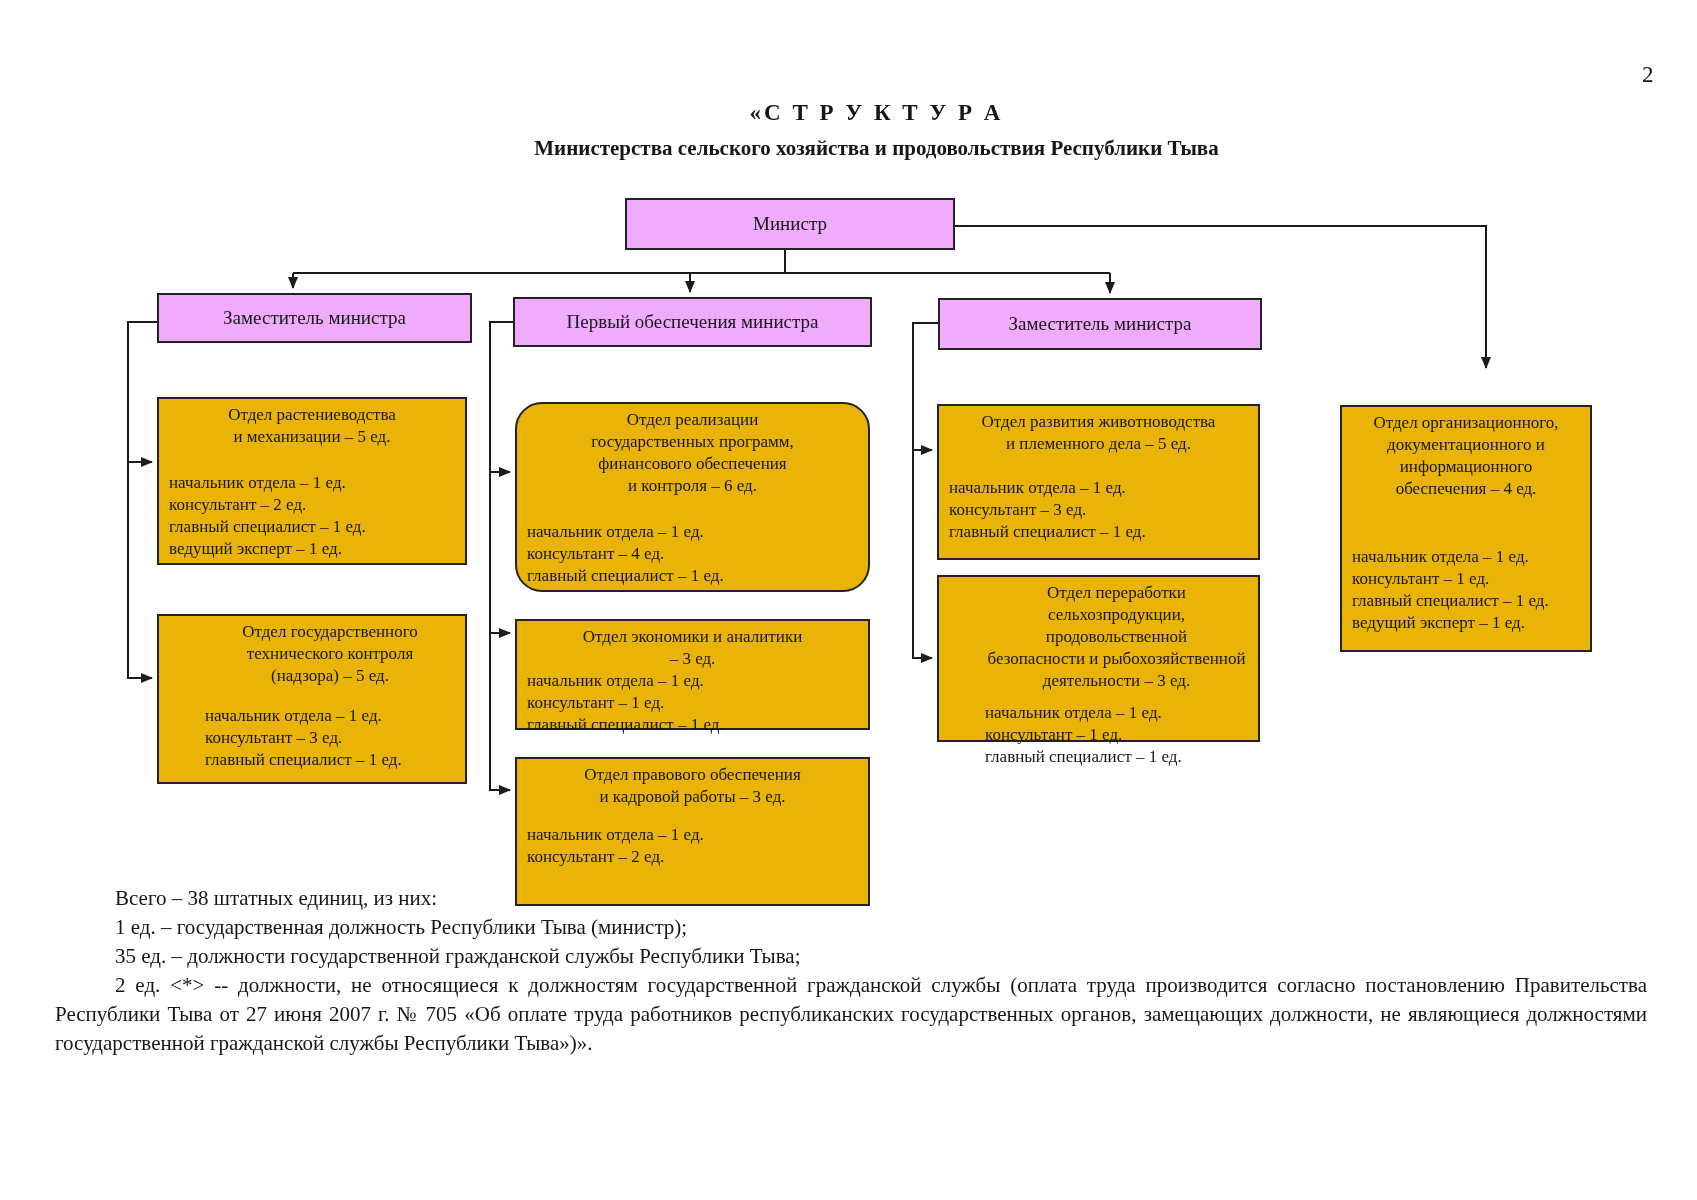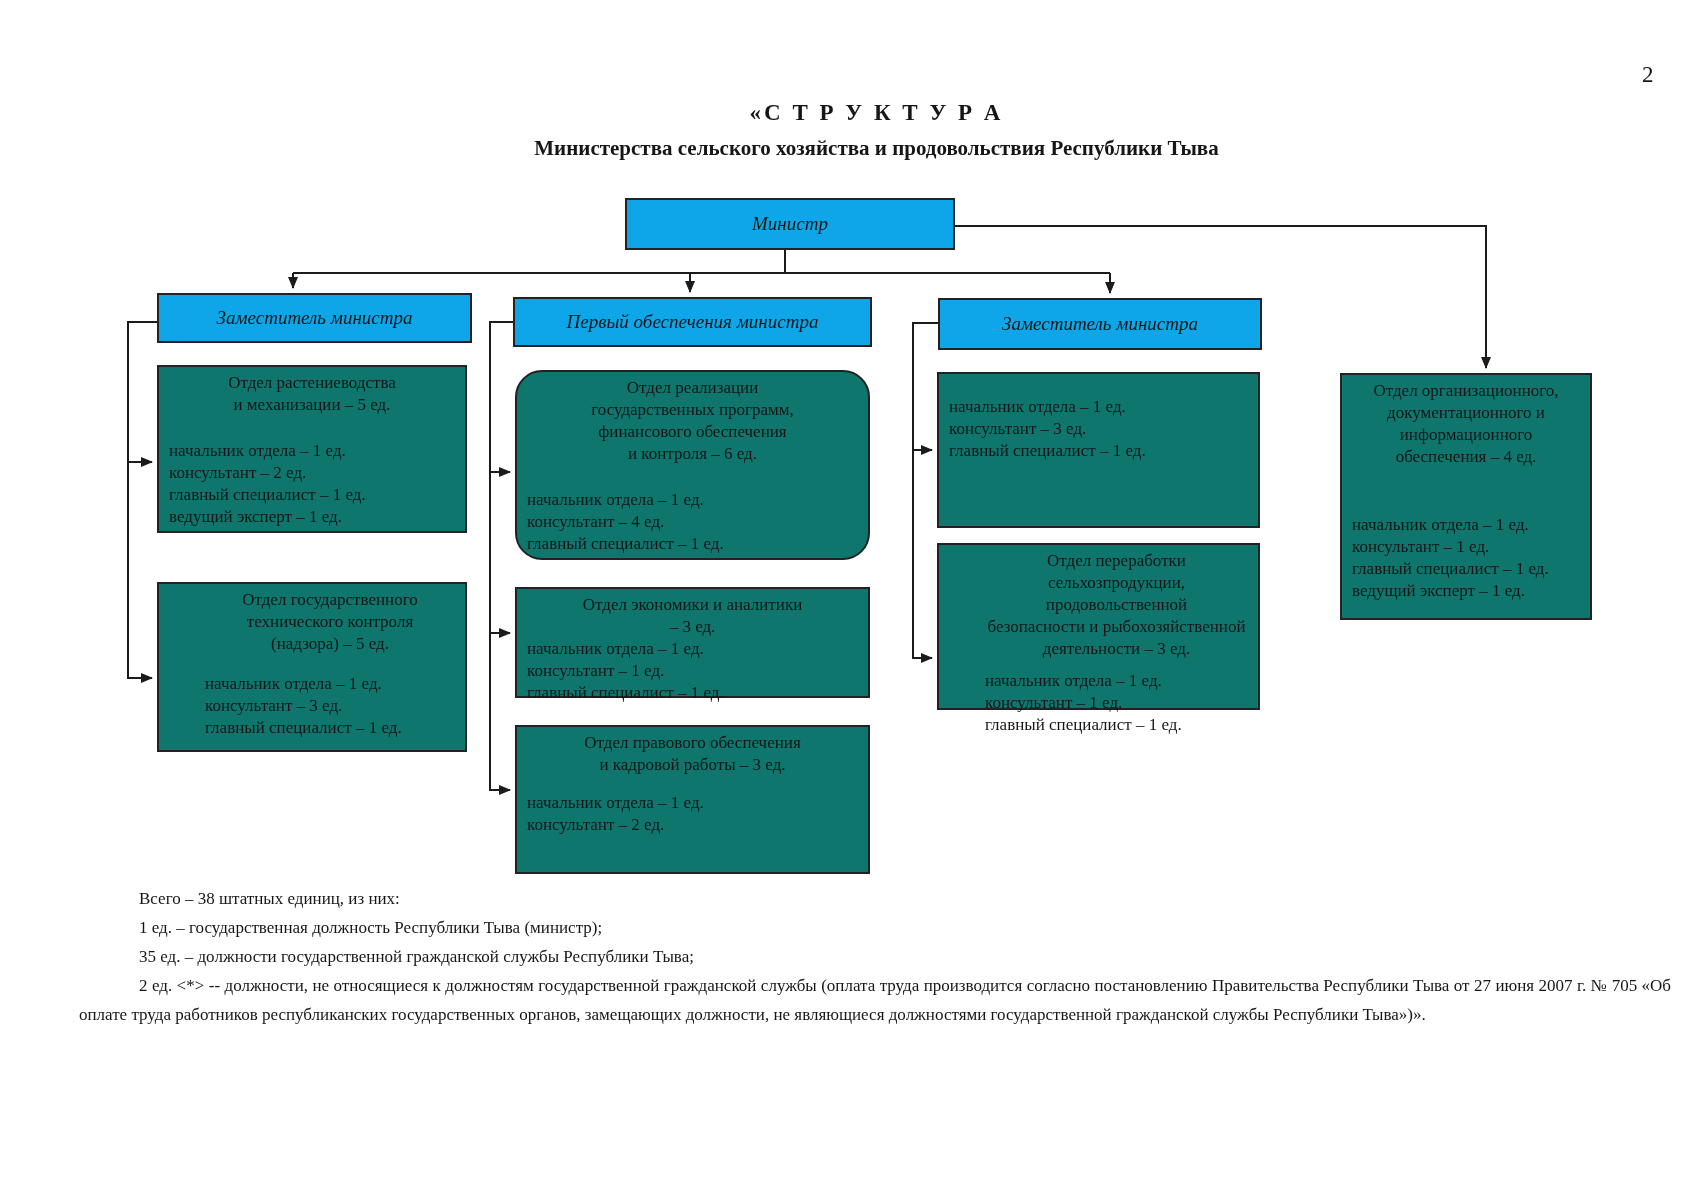--- a/index.html
+++ b/index.html
@@ -27,57 +27,56 @@
     position:absolute;
     width:100%;
     text-align:center;
     font-size:21px;
     font-weight:bold;
   }
   svg.wires{position:absolute;left:0;top:0;}
   .hbox{
     position:absolute;
     border:2px solid #222;
-    background:#0ea5e9;
+    background:#f0abfc;
     display:flex;align-items:center;justify-content:center;
     font-size:19px;
     text-align:center;
     box-sizing:border-box;
-    font-style:italic;
   }
   .box{
     position:absolute;
     border:2px solid #222;
-    background:#0f766e;
+    background:#eab308;
     box-sizing:border-box;
     font-size:17px;
     line-height:22px;
+    margin-top:32px;
   }
   .pre{white-space:pre-line;}
   .box .t{
     text-align:center;
     padding:5px 6px 0 6px;
   }
   .box .i{
     text-align:left;
     padding:0 4px 0 10px;
   }
   .g0{margin-top:0;}
   .g10{margin-top:10px;}
   .g16{margin-top:16px;}
   .g18{margin-top:18px;}
   .g22{margin-top:22px;}
   .g24{margin-top:24px;}
   .g46{margin-top:46px;}
   .footer{
     position:absolute;
     left:55px;top:884px;width:1592px;
-    font-size:17px;
+    font-size:21px;
     line-height:29px;
-    margin-left:24px;
   }
   .footer .fl{text-indent:60px;}
   .footer p{
     margin:0;
     text-indent:60px;
     text-align:justify;
   }
 </style>
 </head>
 <body>
@@ -170,20 +169,22 @@
   </div>
 
   <div class="box" style="left:515px;top:725px;width:355px;height:149px;">
     <div class="t pre">Отдел правового обеспечения
 и кадровой работы – 3 ед.</div>
     <div class="i pre g16">начальник отдела – 1 ед.
 консультант – 2 ед.</div>
   </div>
 
   <div class="box" style="left:937px;top:372px;width:323px;height:156px;">
+    <div class="t pre">Отдел развития животноводства
+и племенного дела – 5 ед.</div>
     <div class="i pre g22">начальник отдела – 1 ед.
 консультант – 3 ед.
 главный специалист – 1 ед.</div>
   </div>
 
   <div class="box" style="left:937px;top:543px;width:323px;height:167px;padding-left:36px;">
     <div class="t pre">Отдел переработки
 сельхозпродукции, продовольственной
 безопасности и рыбохозяйственной
 деятельности – 3 ед.</div>

